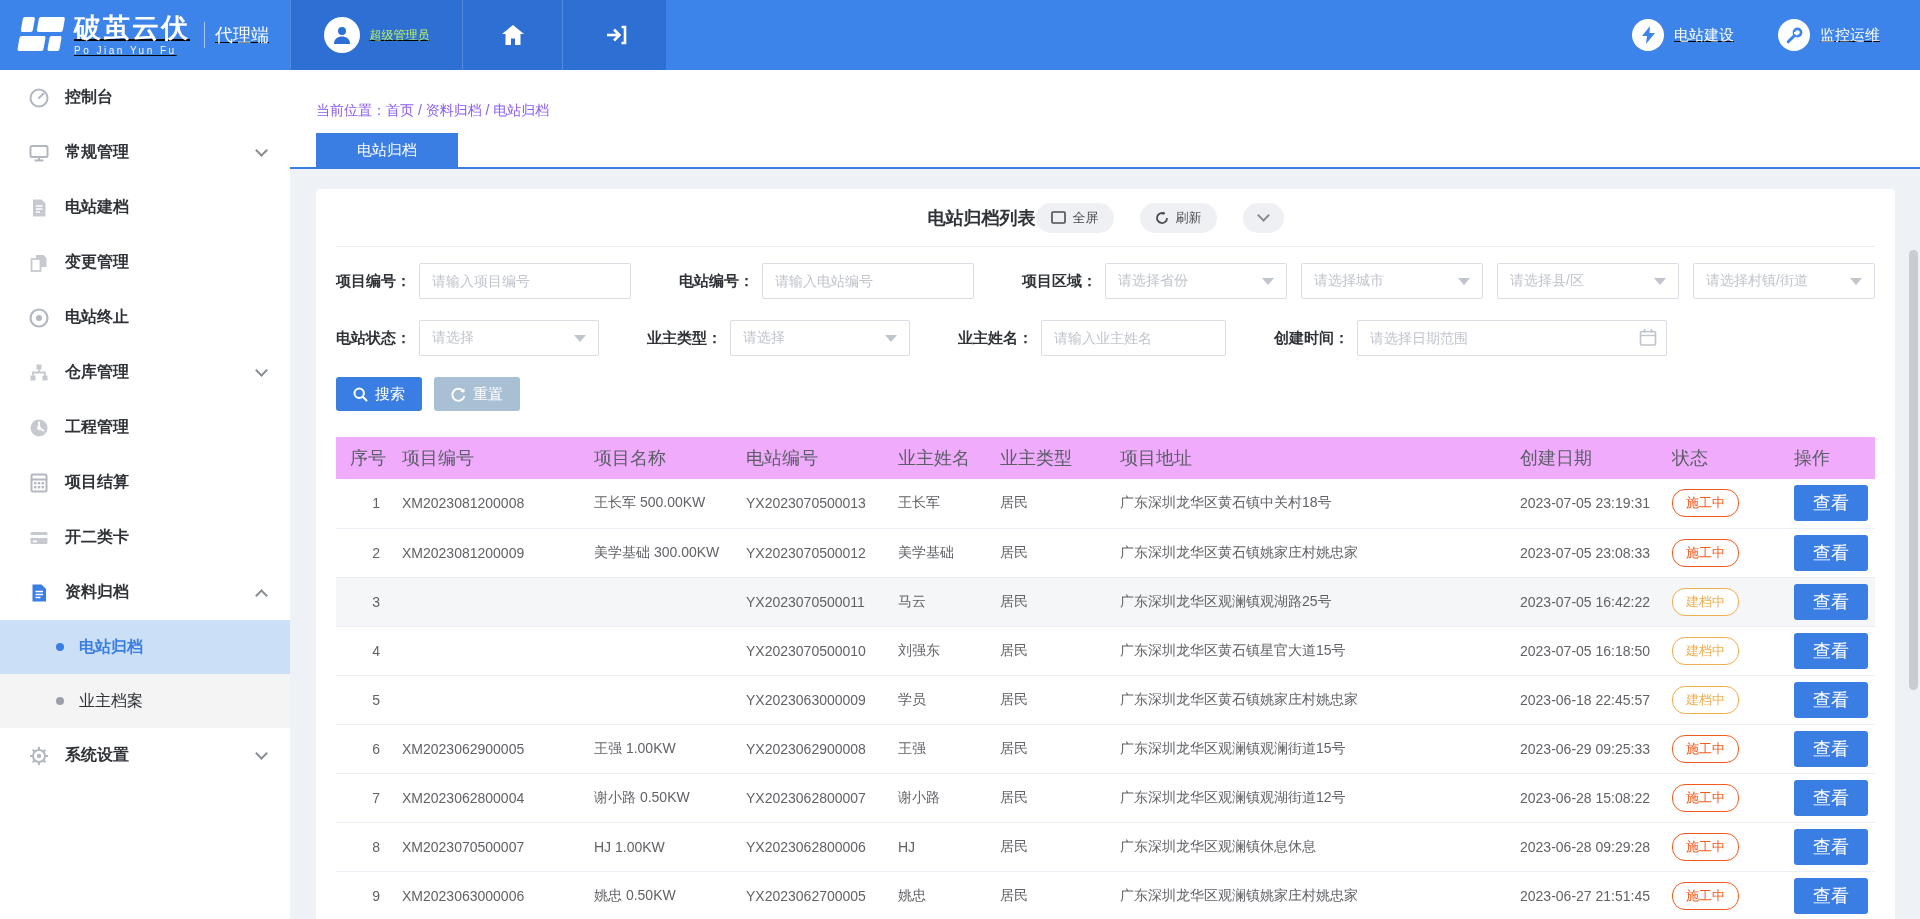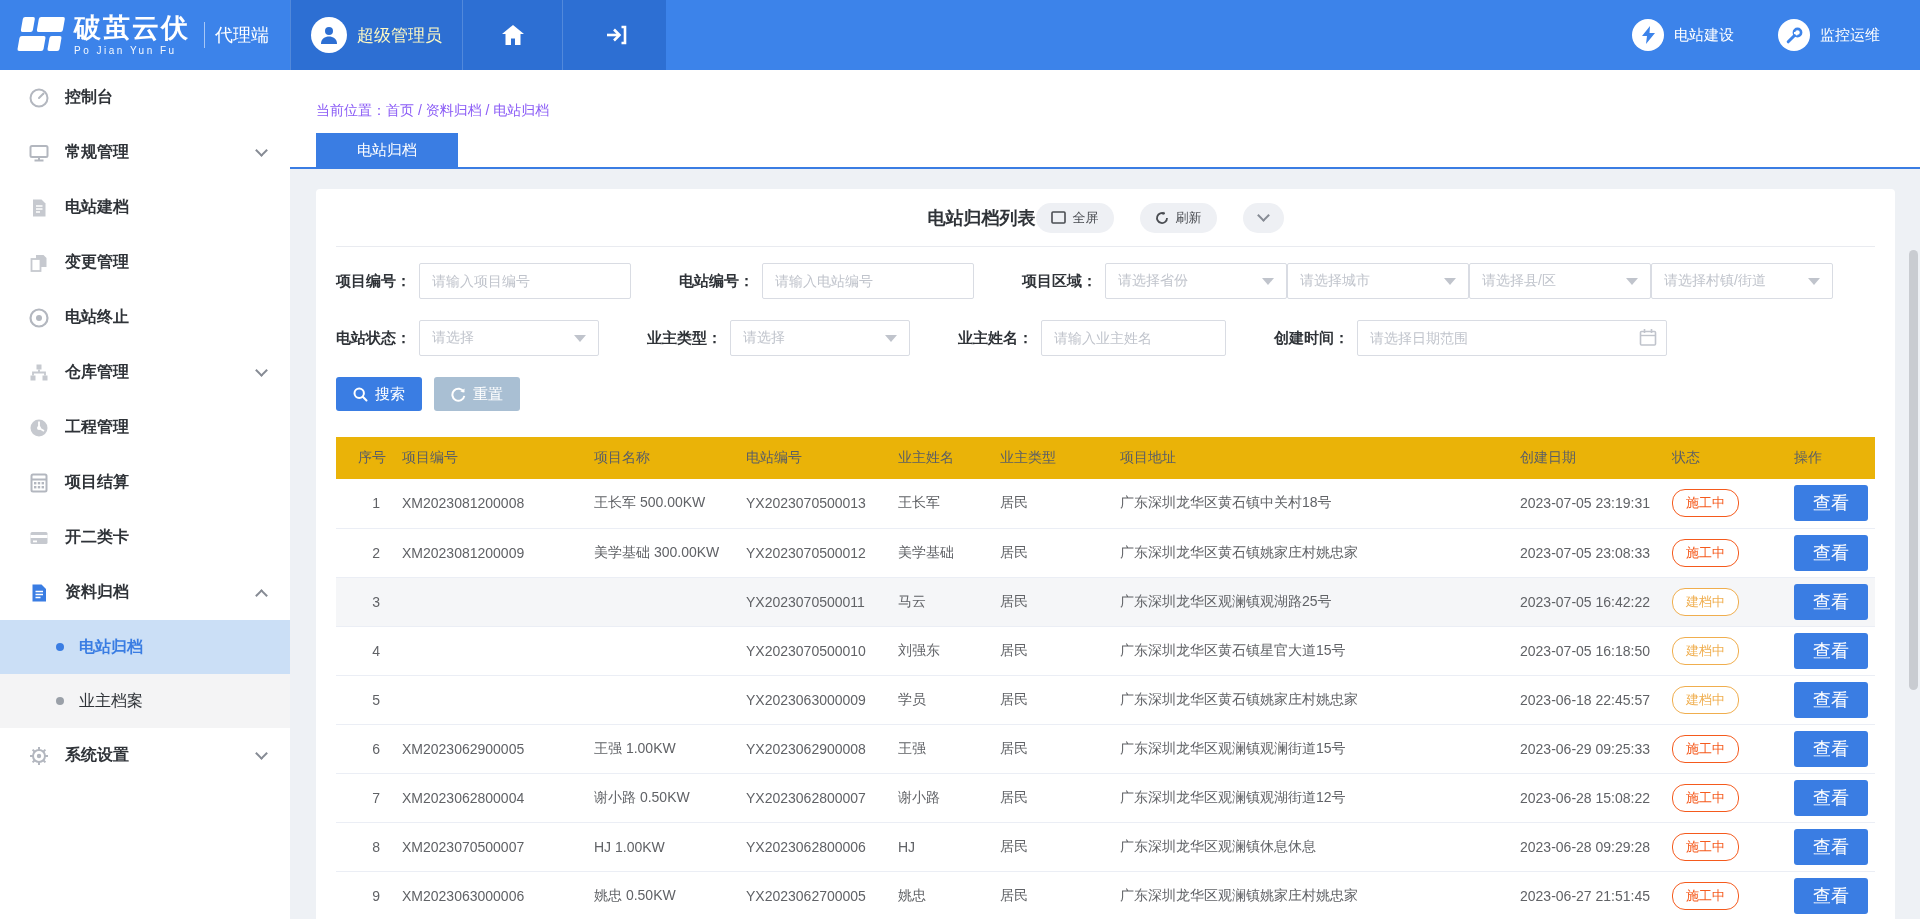--- a/index.html
+++ b/index.html
@@ -1,37 +1,37 @@
 <!DOCTYPE html>
 <html><head>
 <meta charset="utf-8">
 <style>
   * { margin:0; padding:0; box-sizing:border-box; }
   html,body { width:1920px; height:919px; overflow:hidden; background:#eef1f5;
     font-family:"Liberation Sans","DejaVu Sans",sans-serif; }
 
   
   .header { position:fixed; top:0; left:0; width:1920px; height:70px; background:#3c83ea;
-    display:flex; align-items:stretch; z-index:50; }
+    display:flex; align-items:stretch; z-index:50;text-decoration:underline; }
   .logo-sec { width:290px; display:flex; align-items:center; padding-left:18px; }
   .logo-mark { width:46px; height:40px; position:relative; transform:skewX(-10deg); flex:none; }
   .logo-mark span { position:absolute; background:#fff; border-radius:2px; }
   .lm-a{left:2px;top:2px;width:12px;height:15px} .lm-b{left:18px;top:2px;width:26px;height:15px}
   .lm-c{left:2px;top:21px;width:26px;height:15px} .lm-d{left:32px;top:21px;width:12px;height:15px}
   .logo-text { margin-left:10px; color:#fff; line-height:1; }
   .logo-title { font-size:27px; font-weight:bold; letter-spacing:2px; }
   .logo-sub { font-size:10px; letter-spacing:2.5px; margin-top:4px; opacity:.95; }
   .portal { display:flex; align-items:center; color:#fff; font-size:18px; margin-left:14px; }
   .portal .vline { width:1px; height:26px; background:rgba(255,255,255,.55); margin-right:10px; }
   .hdr-block { background:#2d6fd3; display:flex; align-items:center; justify-content:center;
     border-left:1px solid rgba(255,255,255,.18); cursor:pointer; }
   .user-sec { width:172px; gap:10px; }
   .avatar { width:36px; height:36px; border-radius:50%; background:#fff; display:flex;
     align-items:center; justify-content:center; }
-  .user-name { color:#fef9c3; font-size:17px; }
+  .user-name { color:#bef264; font-size:12px; }
   .home-sec { width:100px; } .logout-sec { width:104px; }
   .hdr-spacer { flex:1; }
   .hdr-nav { display:flex; align-items:center; gap:44px; padding-right:40px; }
   .hdr-nav-item { display:flex; align-items:center; gap:10px; cursor:pointer; }
   .hdr-nav-item .circ { width:32px; height:32px; border-radius:50%; background:#fff;
     display:flex; align-items:center; justify-content:center; }
   .hdr-nav-item .lbl { color:#fff; font-size:15px; }
 
   
   .sidebar { position:fixed; left:0; top:70px; width:290px; height:849px; background:#fff; z-index:40; }
@@ -73,35 +73,35 @@
   .f-label { font-size:15px; font-weight:600; color:#2f3338; margin-right:8px; white-space:nowrap; }
   .t-input { height:36px; border:1px solid #d9dce3; border-radius:2px; padding:0 12px;
     font-size:14px; color:#333; font-family:inherit; background:#fff; }
   .t-input::placeholder { color:#c0c4cc; }
   .w180 { width:212px; } .w185 { width:185px; }
   .select { height:36px; border:1px solid #d9dce3; border-radius:2px; width:180px; background:#fff;
     display:flex; align-items:center; justify-content:space-between; padding:0 12px; cursor:pointer; }
   .select .ph { font-size:14px; color:#c0c4cc; white-space:nowrap; overflow:hidden; }
   .caret { width:0; height:0; border-left:6px solid transparent; border-right:6px solid transparent;
     border-top:7px solid #c0c4cc; flex:none; margin-left:6px; }
-  .region-selects { display:flex; }
+  .region-selects { display:flex; gap:14px; }
   .region-selects .select { width:182px; }
   .date-input { position:relative; width:310px; }
   .date-input input { width:100%; padding-right:36px; }
   .date-input .cal { position:absolute; right:10px; top:8px; }
 
   .btn-row { display:flex; gap:12px; margin:2px 0 26px 0;font-family:Liberation Serif, serif; }
   .btn { height:34px; border:none; border-radius:3px; padding:0 17px; font-size:15px; color:#fff;
     display:flex; align-items:center; gap:7px; cursor:pointer; font-family:inherit; }
   .btn.search { background:#3a7de3; }
   .btn.reset { background:#a9bfd3; }
 
   
   table { width:100%; border-collapse:collapse; table-layout:fixed; }
-  thead th { background:#eab308; height:42px; font-size:14px; color:#5a5e66; font-weight:normal;
+  thead th { background:#f0abfc; height:42px; font-size:18px; color:#5a5e66; font-weight:normal;
     text-align:left; padding:0 8px; }
   tbody td { height:49px; border-bottom:1px solid #ebeef5; font-size:14px; color:#606266;
     padding:0 8px; white-space:nowrap; overflow:hidden; }
   tr.hl td { background:#f5f6f8; }
   .c0 { width:58px; text-align:right; } td.c0 { padding-right:14px; }
   .c1 { width:192px; } .c2 { width:152px; } .c3 { width:152px; } .c4 { width:102px; }
   .c5 { width:120px; } .c6 { width:400px; } .c7 { width:152px; } .c8 { width:122px; }
   .badge { display:inline-block; padding:4px 13px; border-radius:13px; font-size:13px;
     border:1px solid; background:#fff; }
   .badge.construction { color:#f55a1d; border-color:#f55a1d; }

